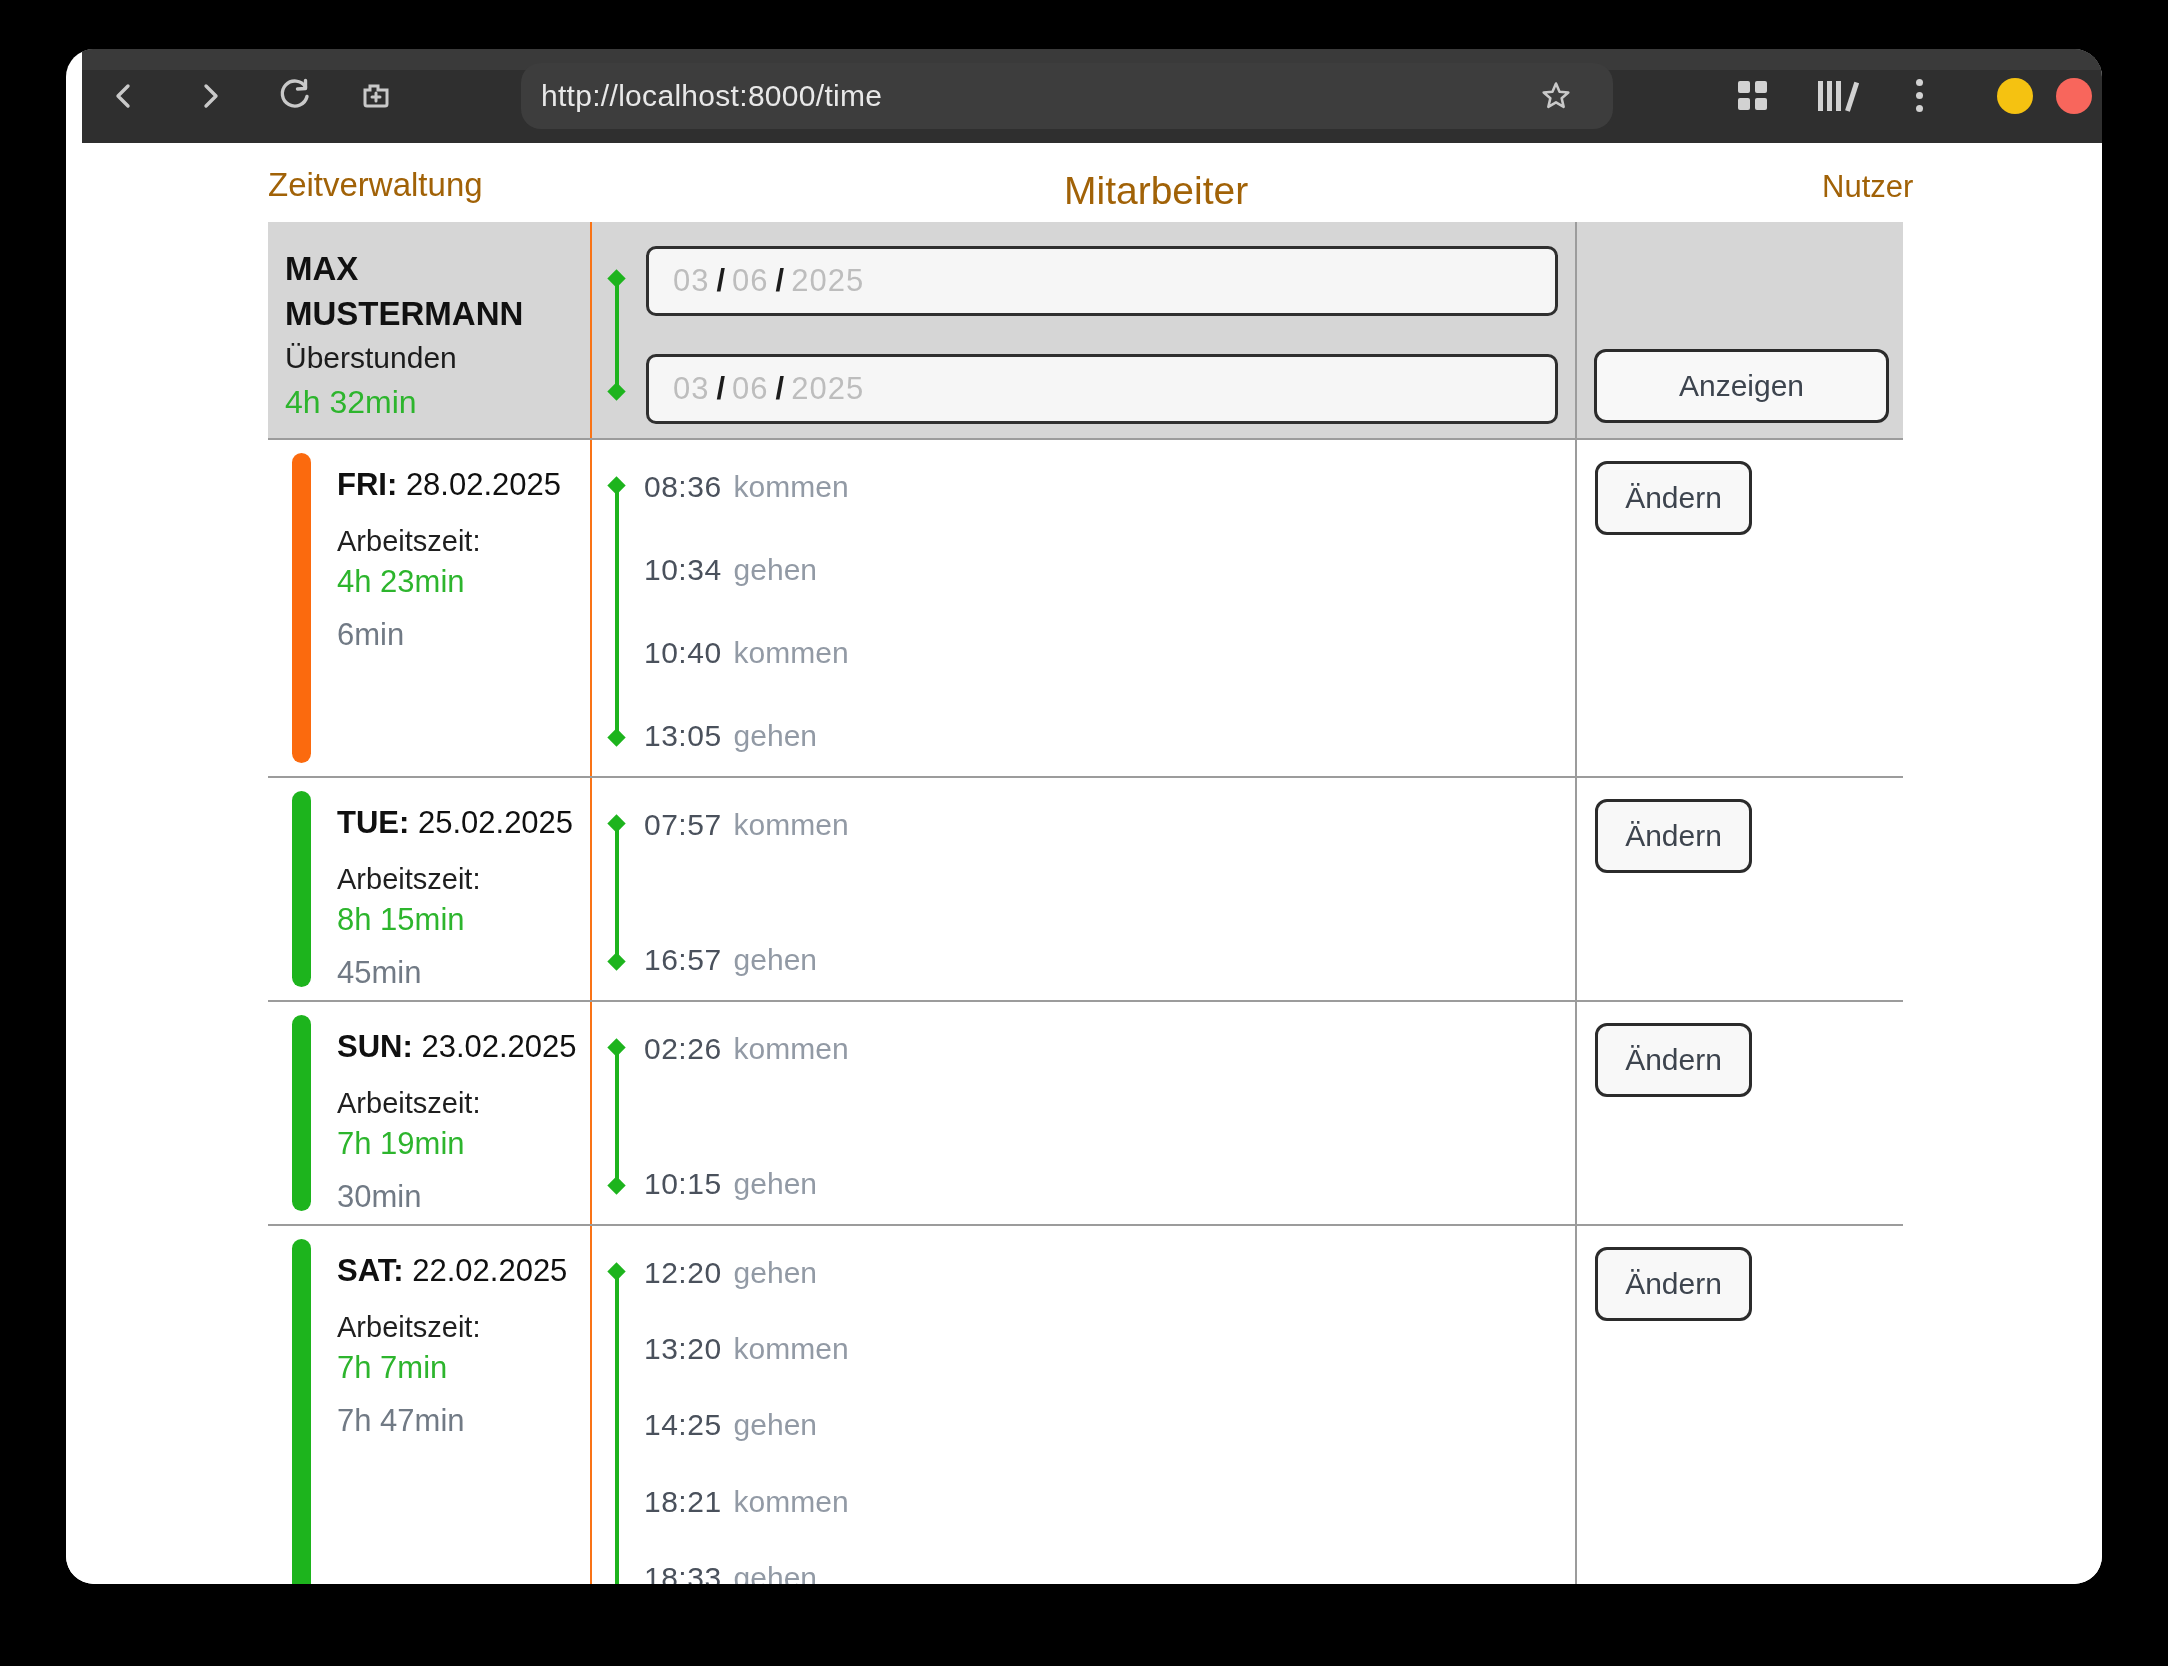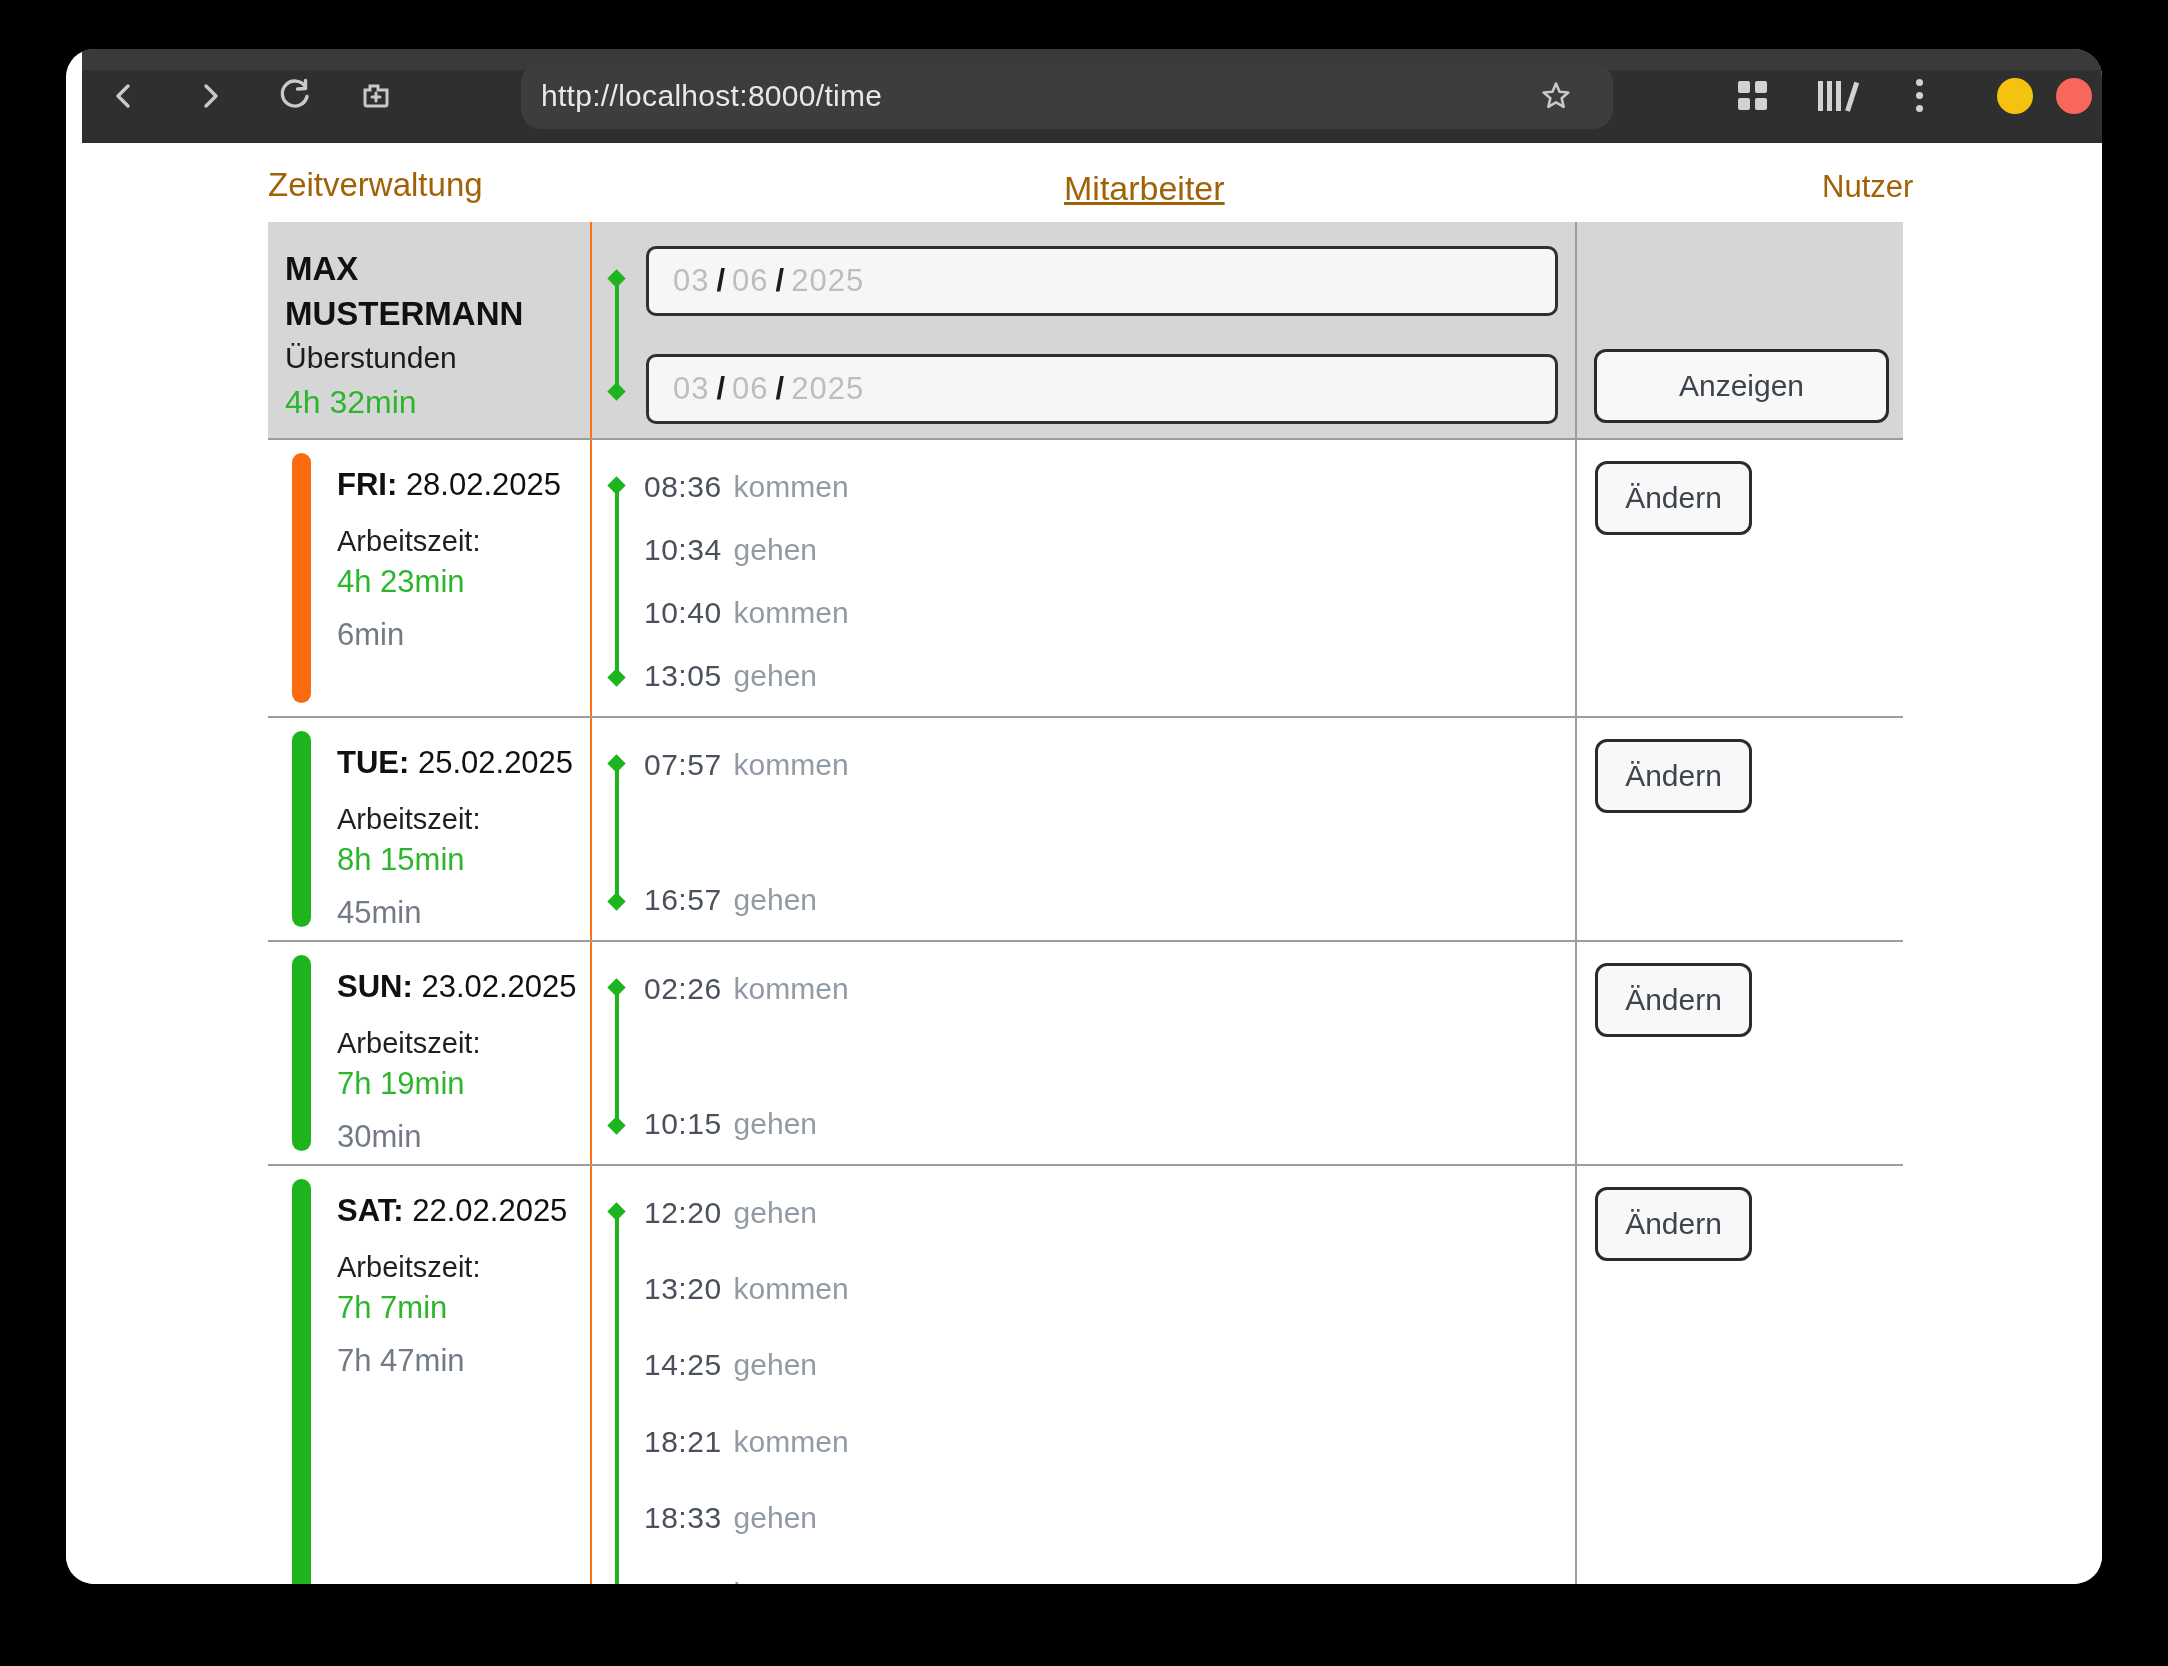--- a/index.html
+++ b/index.html
@@ -149,21 +149,21 @@
         <i style="top:3px;"></i>
           <i style="top:16px;"></i>
           <i style="top:29px;"></i>
       </div>
       <div class="win-circle" style="left:1915px; background:#f5c211;"></div>
       <div class="win-circle" style="left:1974px; background:#f8665c;"></div>
     </div>
 
     <div class="page">
       <span class="nav-item" style="left:202px; top:23px; font-size:33px;">Zeitverwaltung</span>
-      <span class="nav-item" style="left:998px; top:26px; font-size:34px;text-decoration:underline;">Mitarbeiter</span>
+      <span class="nav-item" style="left:998px; top:26px; font-size:39px;">Mitarbeiter</span>
       <span class="nav-item" style="left:1756px; top:26px; font-size:31px;">Nutzer</span>
 
       <div class="ttable">
 
         <div class="row hrow">
           <div class="c1">
             <div class="hc1">
               <div class="emp-name">MAX MUSTERMANN</div>
               <div class="olabel">Überstunden</div>
               <div class="oval">4h 32min</div>
@@ -189,21 +189,21 @@
                 <span class="sp">/</span>
                 <span class="seg">2025</span>
             </div>
           </div>
           <div class="c3">
             <button class="btn btn-anzeigen">Anzeigen</button>
           </div>
         </div>
 
         <div id="rows">
-            <div class="row drow" style="height: 278px;">
+            <div class="row drow" style="height: 338px;">
               <div class="c1">
                 <div class="bar" style="background: rgb(251, 106, 14);"></div>
                 <div class="c1t">
                   <div class="dt"><span class="b">FRI:</span><span> 28.02.2025</span></div>
                   <div class="al">Arbeitszeit:</div>
                   <div class="wv">4h 23min</div>
                   <div class="pv">6min</div>
                 </div>
               </div>
               <div class="c2">

